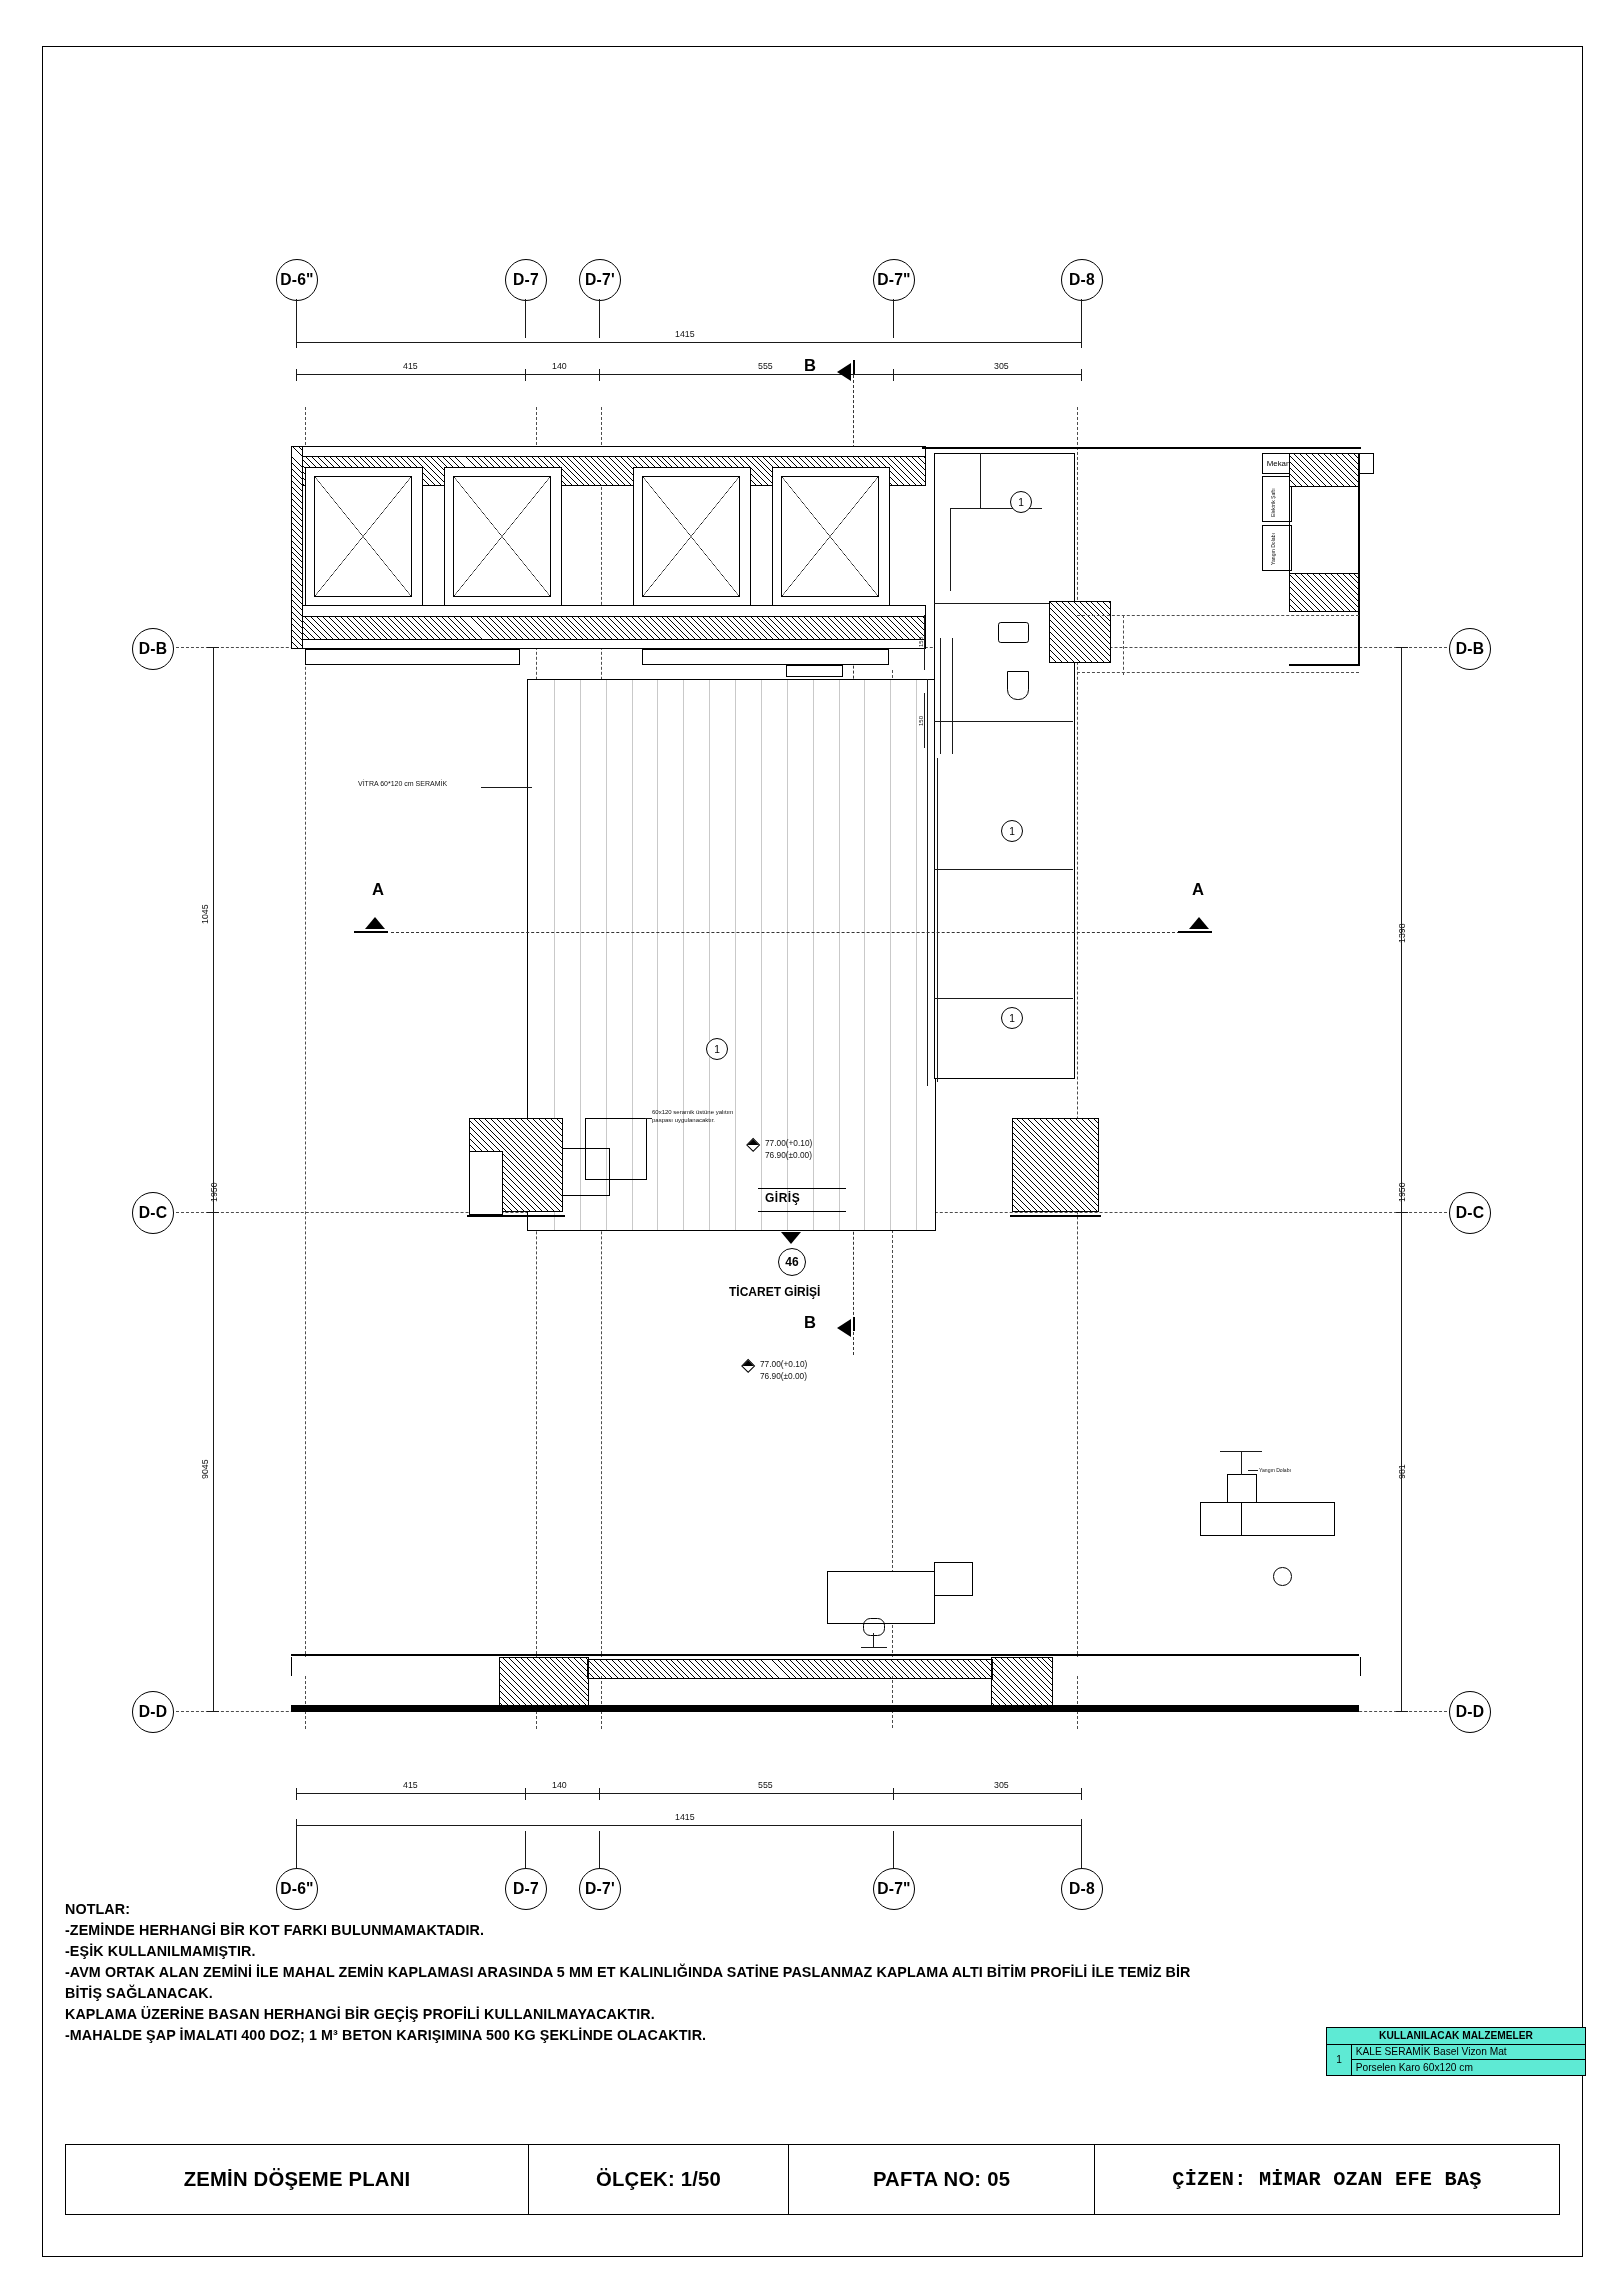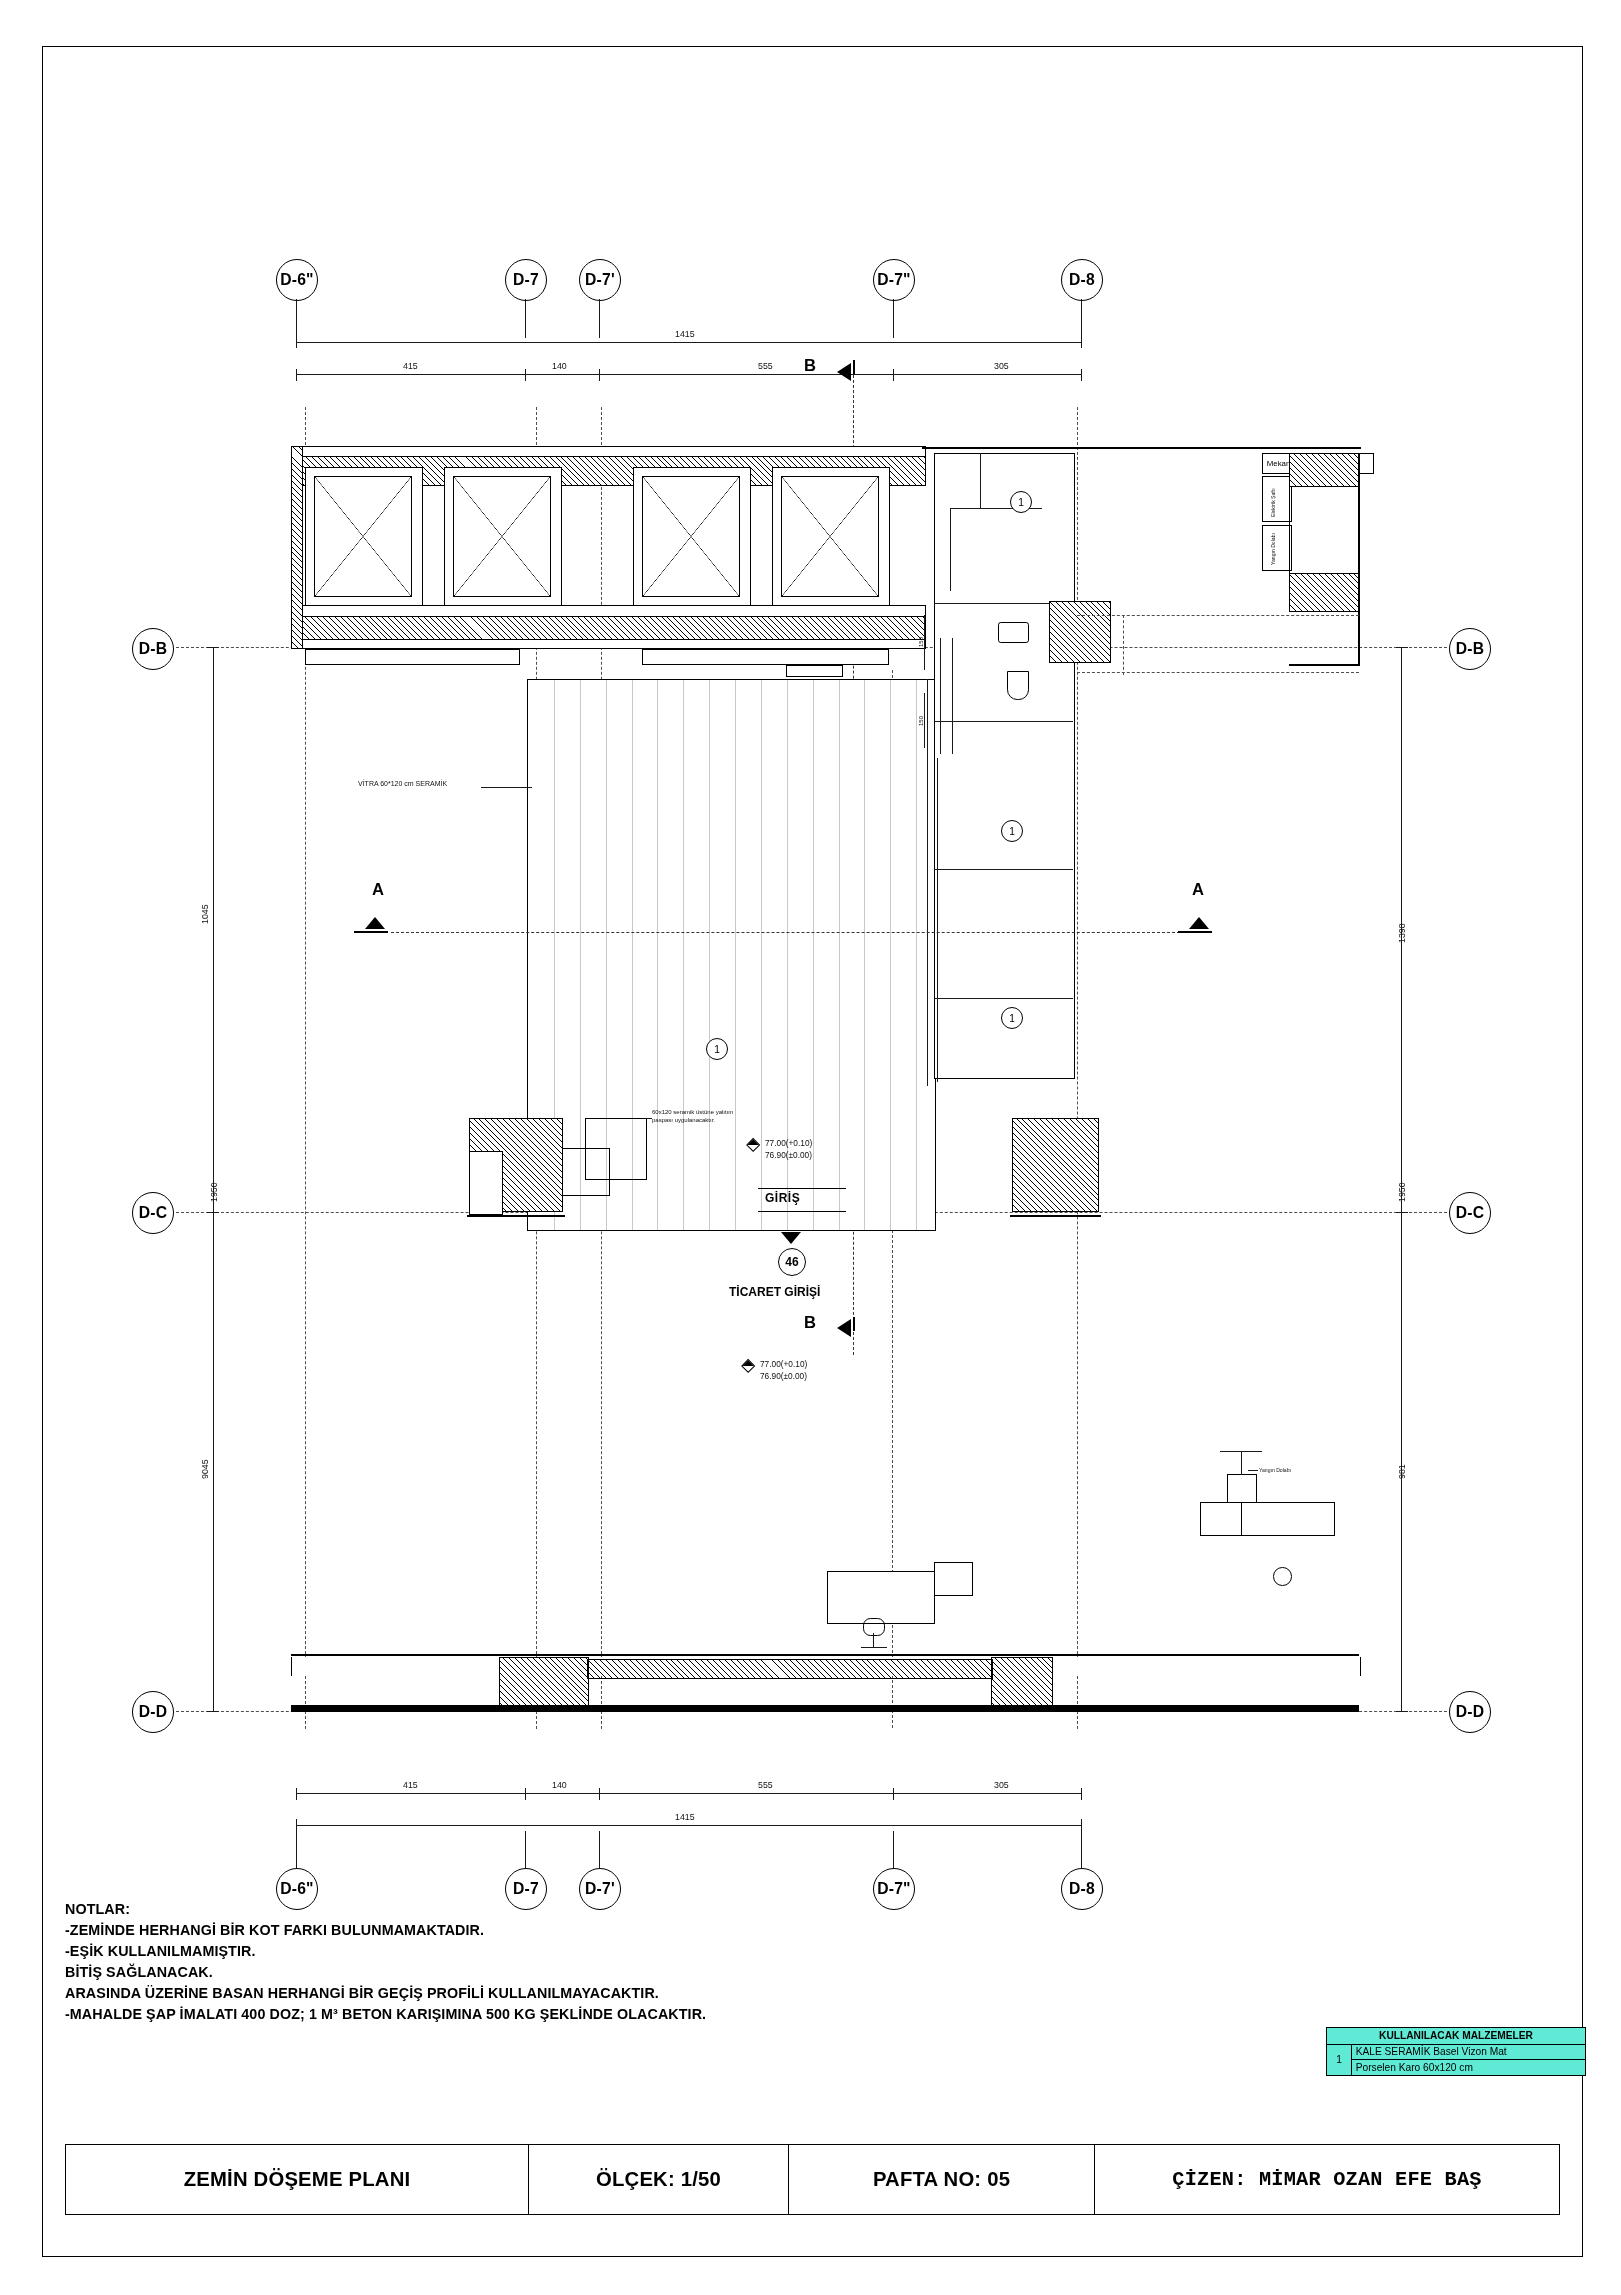--- a/index.html
+++ b/index.html
@@ -369,22 +369,23 @@
       <span>D-7"</span>
     </div>
   <div class="bubble big" style="left:1061px;top:1868px;">
       <span>D-8</span>
     </div>
 
   <div id="notes">
     <div class="hdr">NOTLAR:</div>
     <div>-ZEMİNDE HERHANGİ BİR KOT FARKI BULUNMAMAKTADIR.</div>
     <div>-EŞİK KULLANILMAMIŞTIR.</div>
+    <div>-AVM ORTAK ALAN ZEMİNİ İLE MAHAL ZEMİN KAPLAMASI ARASINDA 5 MM ET KALINLIĞINDA SATİNE PASLANMAZ KAPLAMA ALTI BİTİM PROFİLİ İLE TEMİZ BİR</div>
     <div>BİTİŞ SAĞLANACAK.</div>
-    <div>ARASINDA ÜZERİNE BASAN HERHANGİ BİR GEÇİŞ PROFİLİ KULLANILMAYACAKTIR.</div>
+    <div>KAPLAMA ÜZERİNE BASAN HERHANGİ BİR GEÇİŞ PROFİLİ KULLANILMAYACAKTIR.</div>
     <div>-MAHALDE ŞAP İMALATI 400 DOZ; 1 M³ BETON KARIŞIMINA 500 KG ŞEKLİNDE OLACAKTIR.</div>
   </div>
 
   <div id="mat">
     <div class="row">
       <div class="title">KULLANILACAK MALZEMELER</div>
     </div>
     <div class="row">
       <div class="num">1</div>
       <div class="cellwrap">

